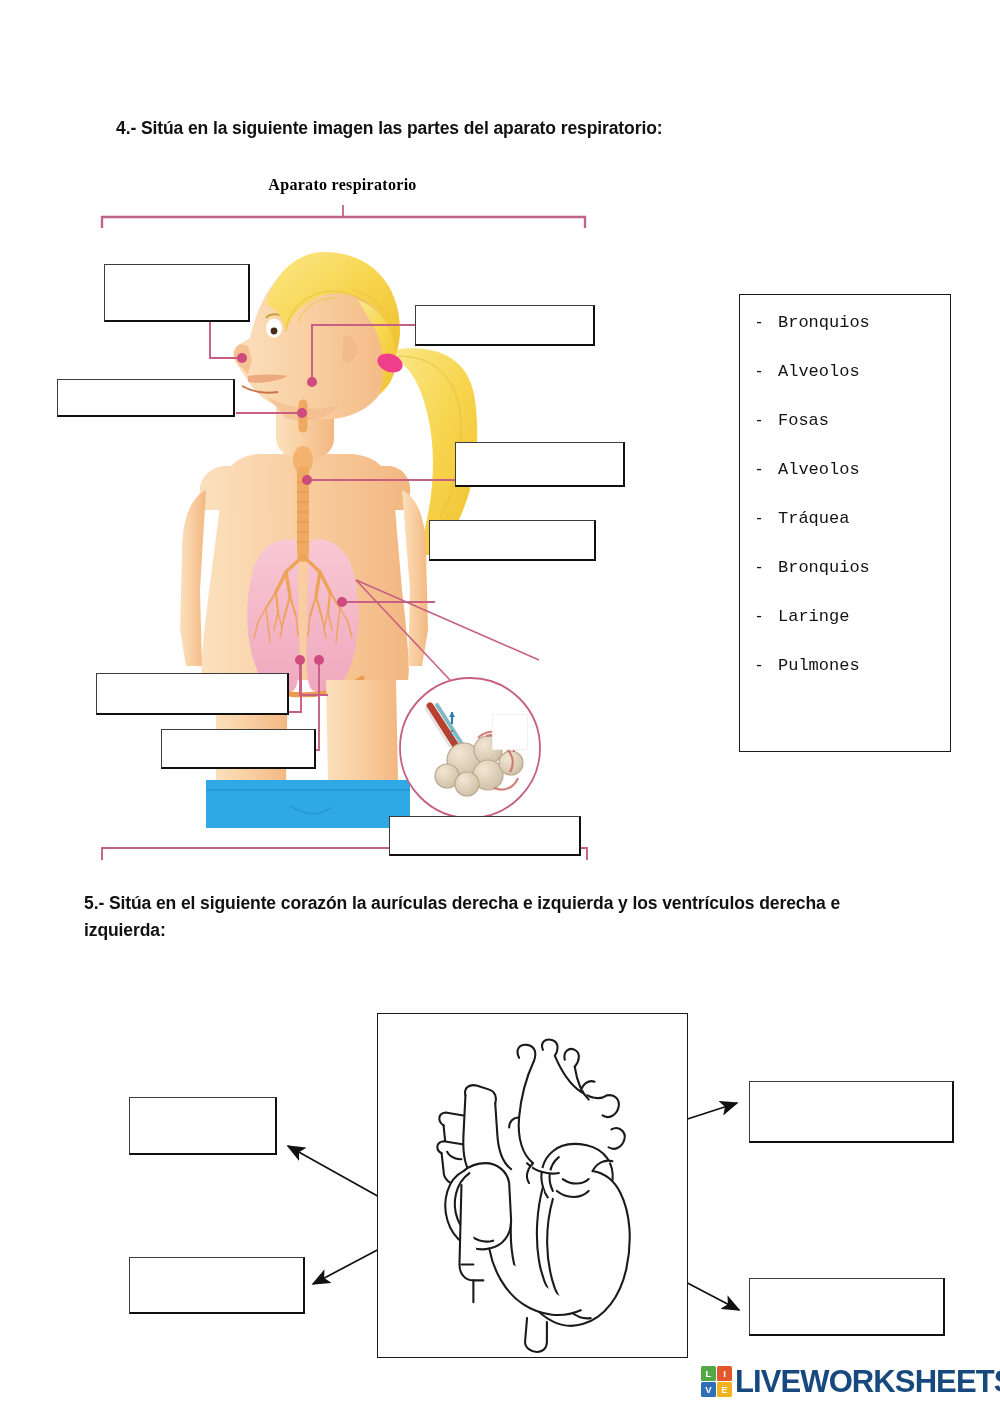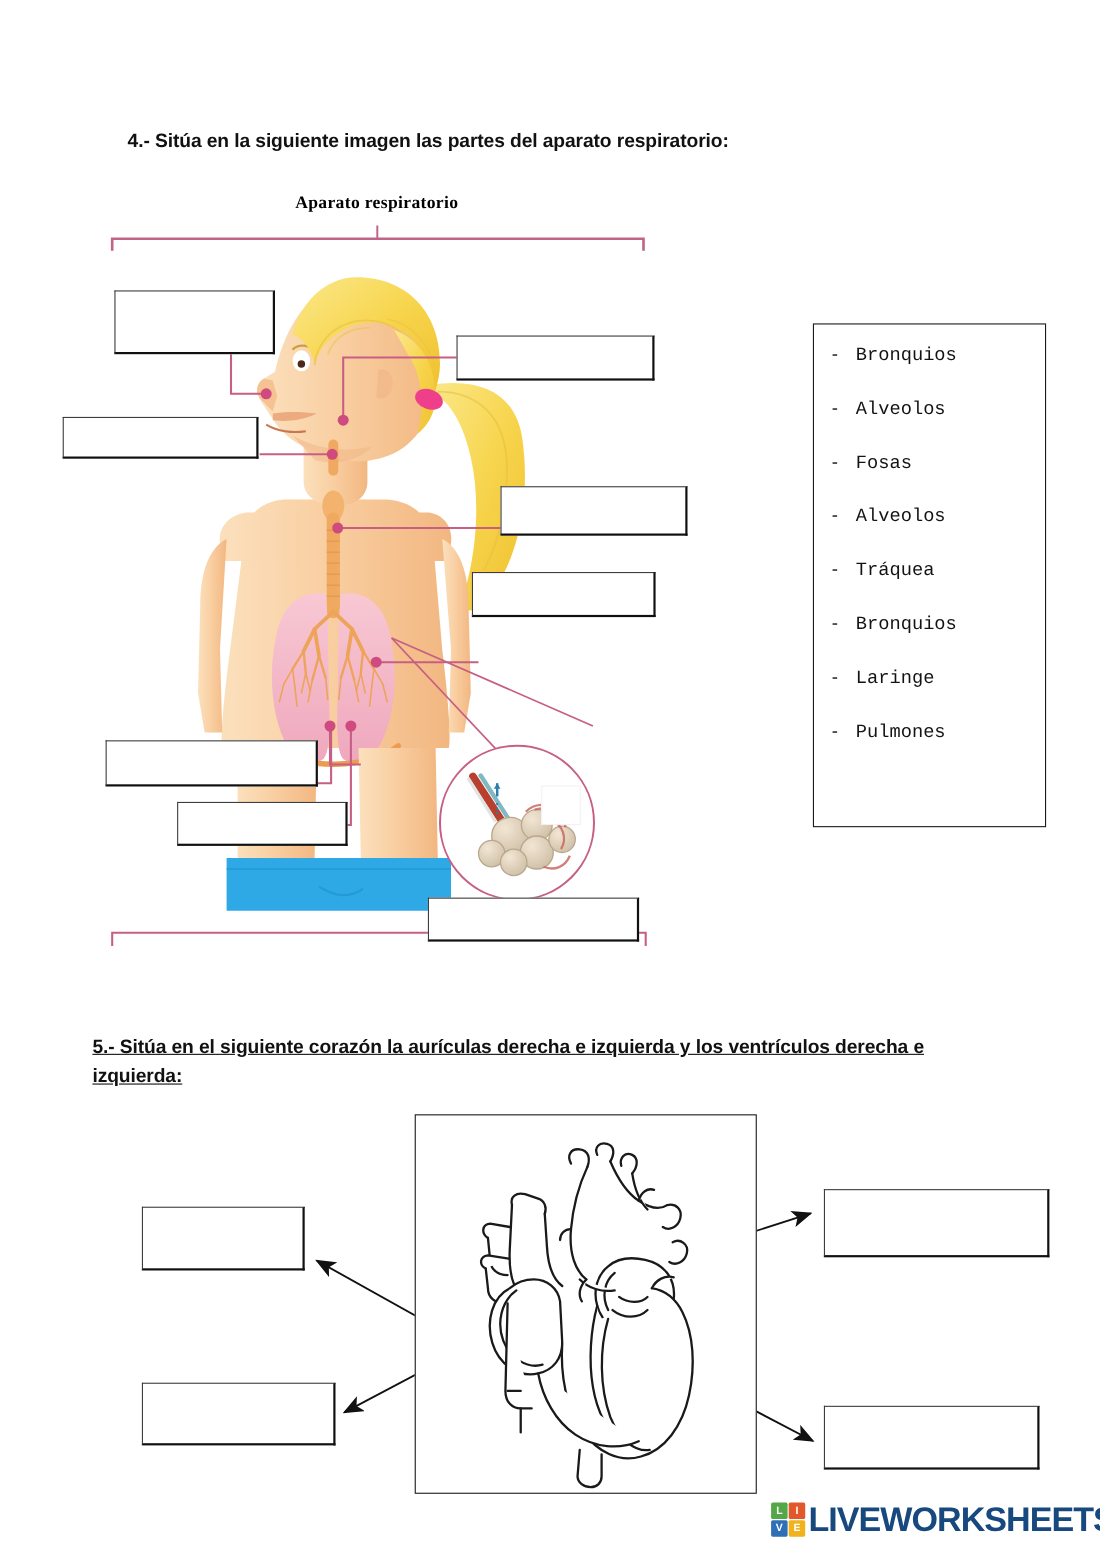--- a/index.html
+++ b/index.html
@@ -24,21 +24,21 @@
   .q-heading {
     position: absolute;
     font-family: "Liberation Sans", sans-serif;
     font-weight: bold;
     font-size: 17.5px;
     color: #111111;
     letter-spacing: -0.1px;
     line-height: 1.55;
   }
   #q4-heading { left: 84px; top: 115px; width: 830px; margin-left: 32px; }
-  #q5-heading { left: 84px; top: 938px; width: 830px; text-decoration: underline; }
+  #q5-heading { left: 84px; top: 890px; width: 830px; }
 
   
   .blank {
     position: absolute;
     background: #ffffff;
     border: 1.6px solid #3d3d3d;
     border-right-color: #111111;
     border-bottom-color: #111111;
     border-right-width: 2.4px;
     border-bottom-width: 2.6px;

